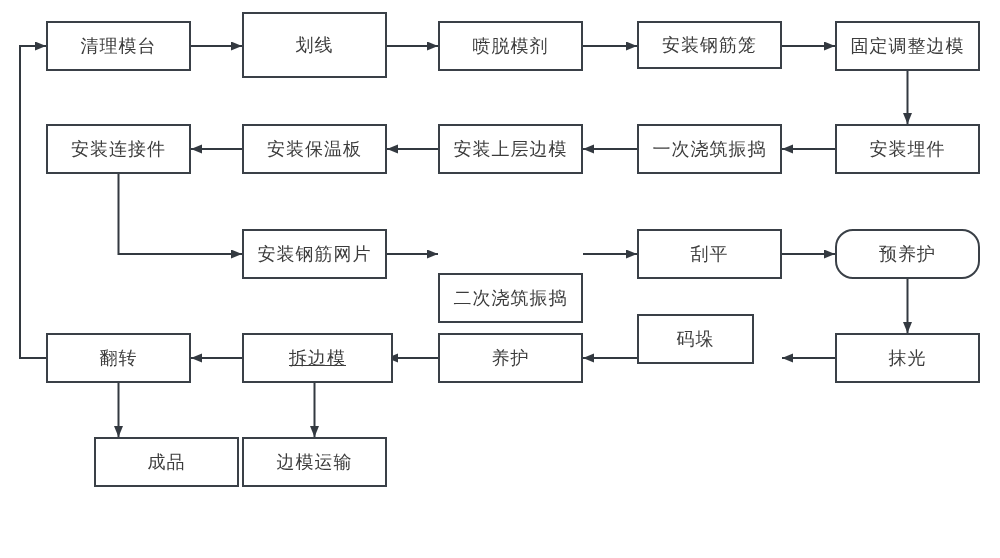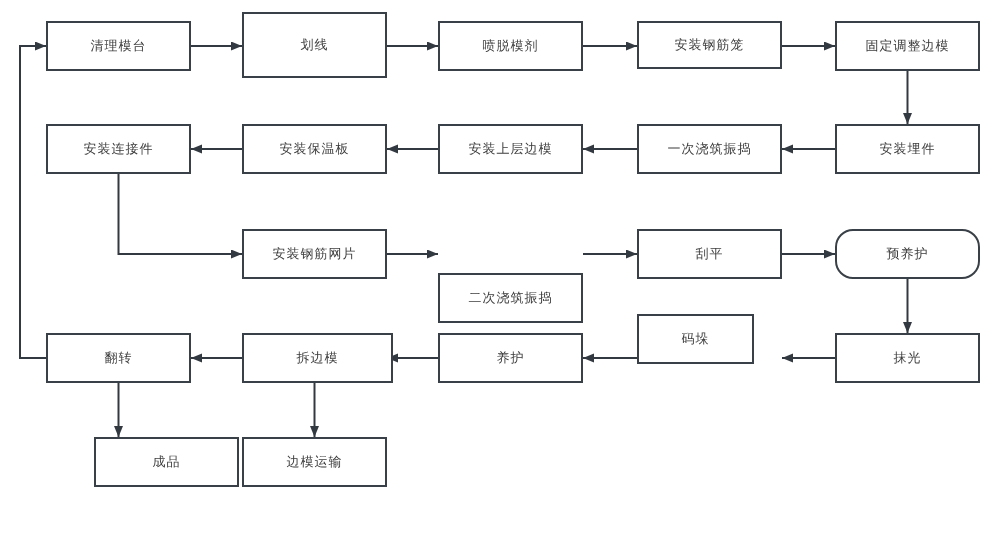--- a/index.html
+++ b/index.html
@@ -23,21 +23,21 @@
   }
   .arrowhead { fill: var(--line, #333940); }
   .node {
     position: absolute;
     box-sizing: border-box;
     background: var(--boxfill, #ffffff);
     border: 2px solid var(--border, #3a4047);
     display: flex;
     align-items: center;
     justify-content: center;
-    font-size: 13px;
+    font-size: 18px;
     letter-spacing: 1px;
     color: var(--text, #3c3c3c);
     white-space: nowrap;
   }
   .diagram-title {
     position: absolute;
     left: 410px;
     top: 501px;
     font-size: 27px;
     color: var(--titletext, #3d3d3d);
@@ -118,21 +118,21 @@
       </div>
       <div class="node" style="left: 637px; top: 229px; width: 145px; height: 50px;">
         <span>刮平</span>
       </div>
       <div class="node" style="left: 835px; top: 229px; width: 145px; height: 50px; border-radius: 18px;">
         <span>预养护</span>
       </div>
       <div class="node" style="left: 46px; top: 333px; width: 145px; height: 50px;">
         <span>翻转</span>
       </div>
-      <div class="node" style="left: 242px; top: 333px; width: 151px; height: 50px;">
+      <div class="node" style="left: 242px; top: 333px; width: 151px; height: 50px; text-decoration: underline;">
         <span>拆边模</span>
       </div>
       <div class="node" style="left: 438px; top: 333px; width: 145px; height: 50px;">
         <span>养护</span>
       </div>
       <div class="node" style="left: 637px; top: 314px; width: 117px; height: 50px; text-align: center;">
         <span>码垛</span>
       </div>
       <div class="node" style="left: 835px; top: 333px; width: 145px; height: 50px;">
         <span>抹光</span>

